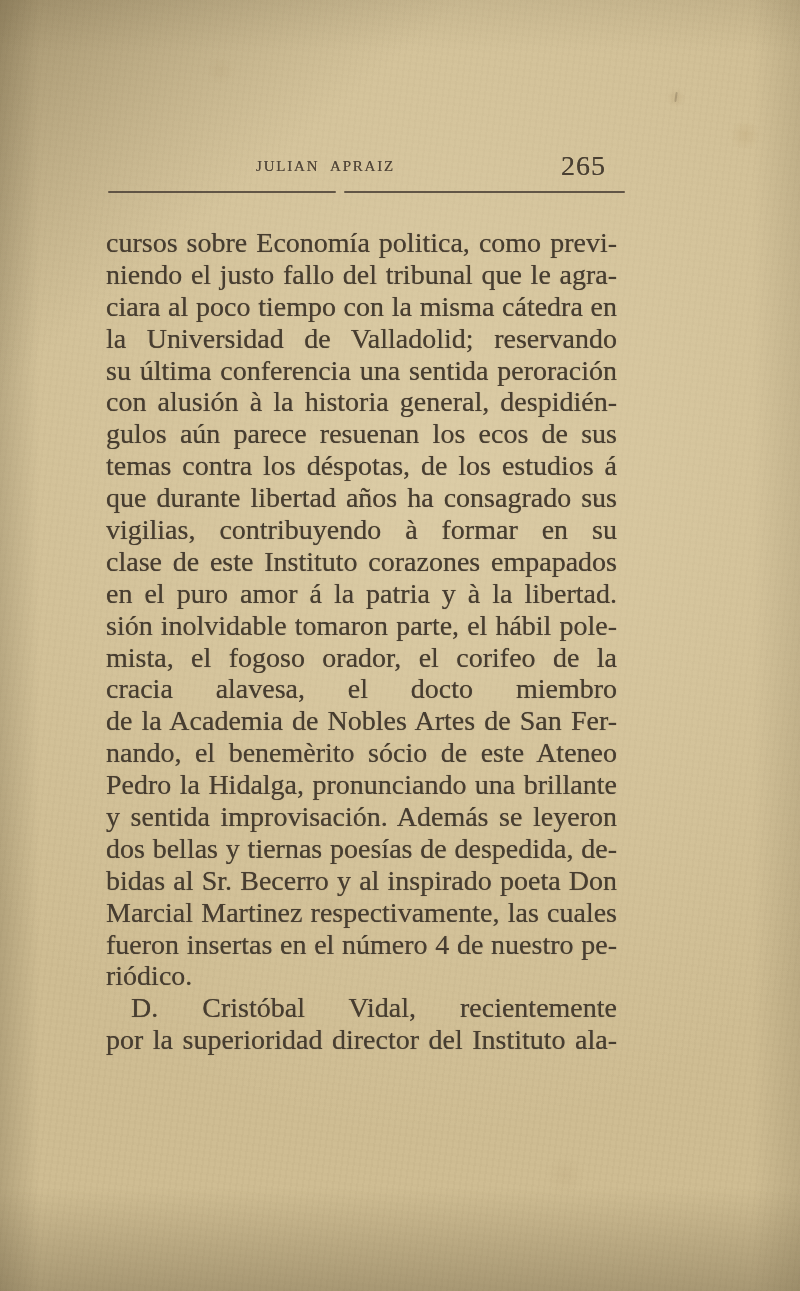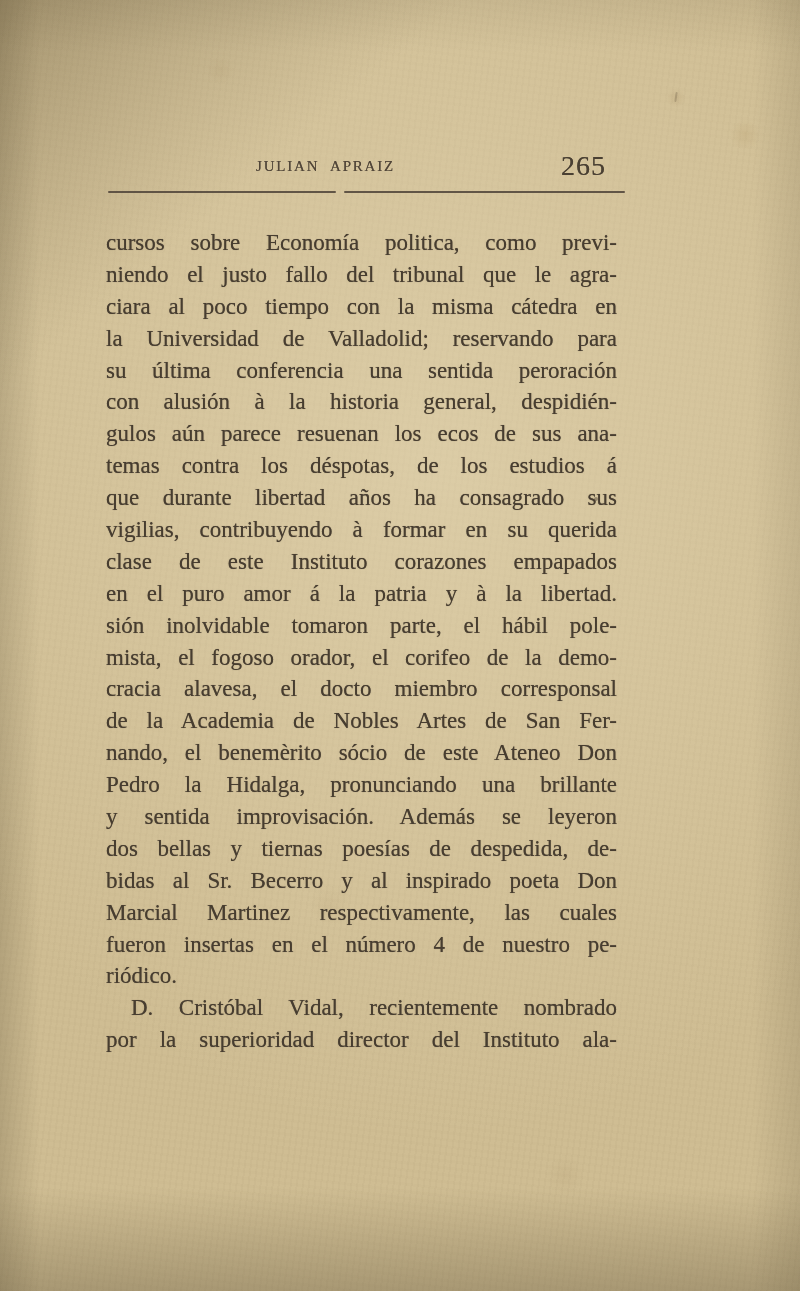--- a/index.html
+++ b/index.html
@@ -66,21 +66,21 @@
   }
   .rule-left  { left: 108px; width: 228px; }
   .rule-right { left: 344px; width: 281px; }
 
   
   .body-text {
     position: absolute;
     left: 106px;
     top: 227px;
     width: 511px;
-    font-size: 23px;
+    font-size: 28px;
     line-height: 31.9px;
     color: #473d30;
     text-shadow: 0 0 0.7px rgba(71,61,48,0.75);
   }
   .line {
     height: 31.9px;
     overflow: hidden;
     text-align: justify;
     text-align-last: justify;
     white-space: normal;

